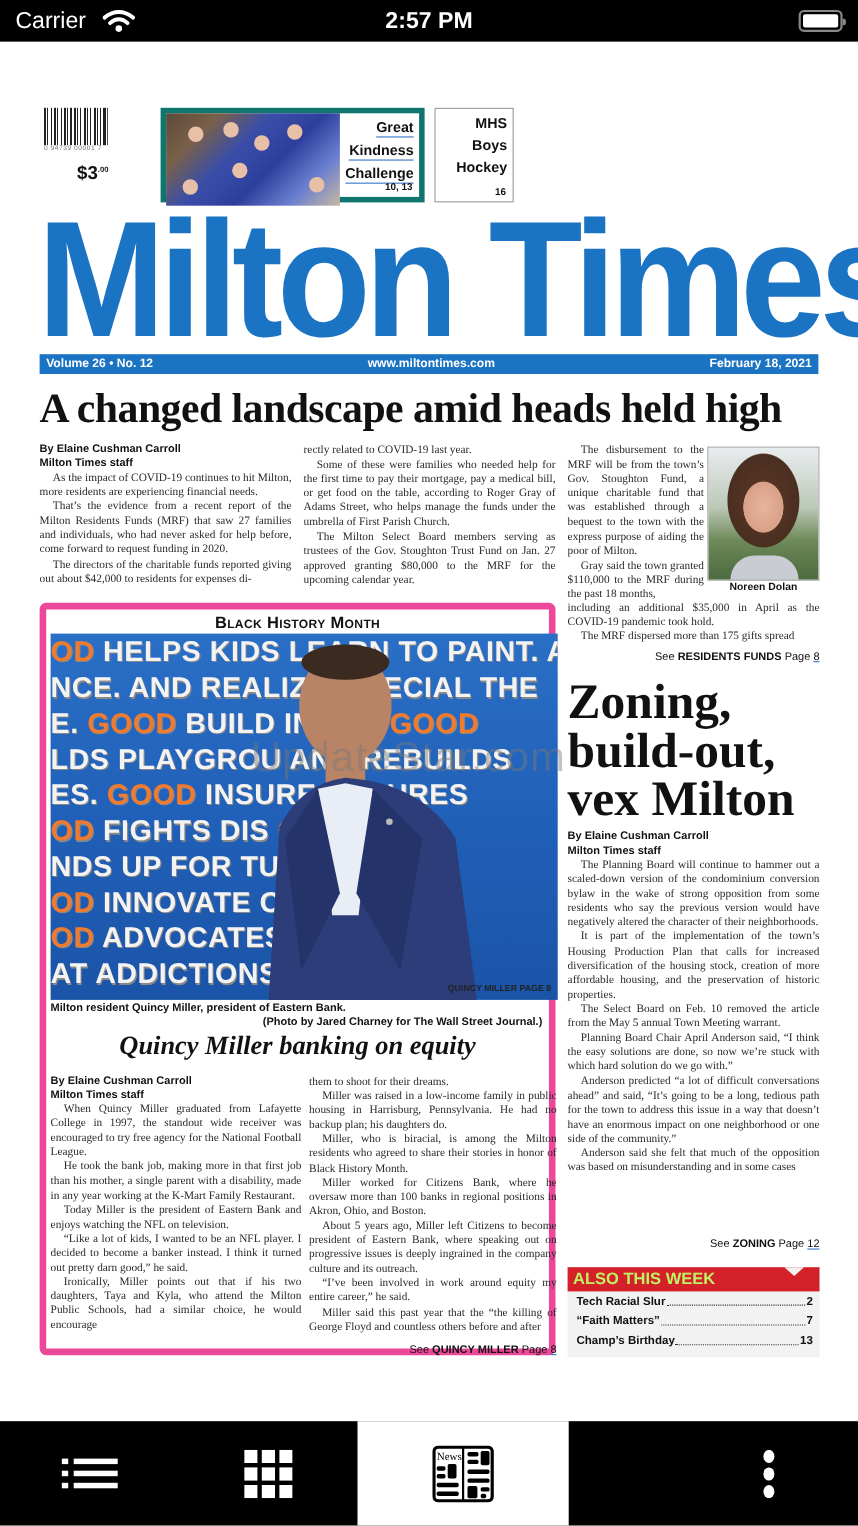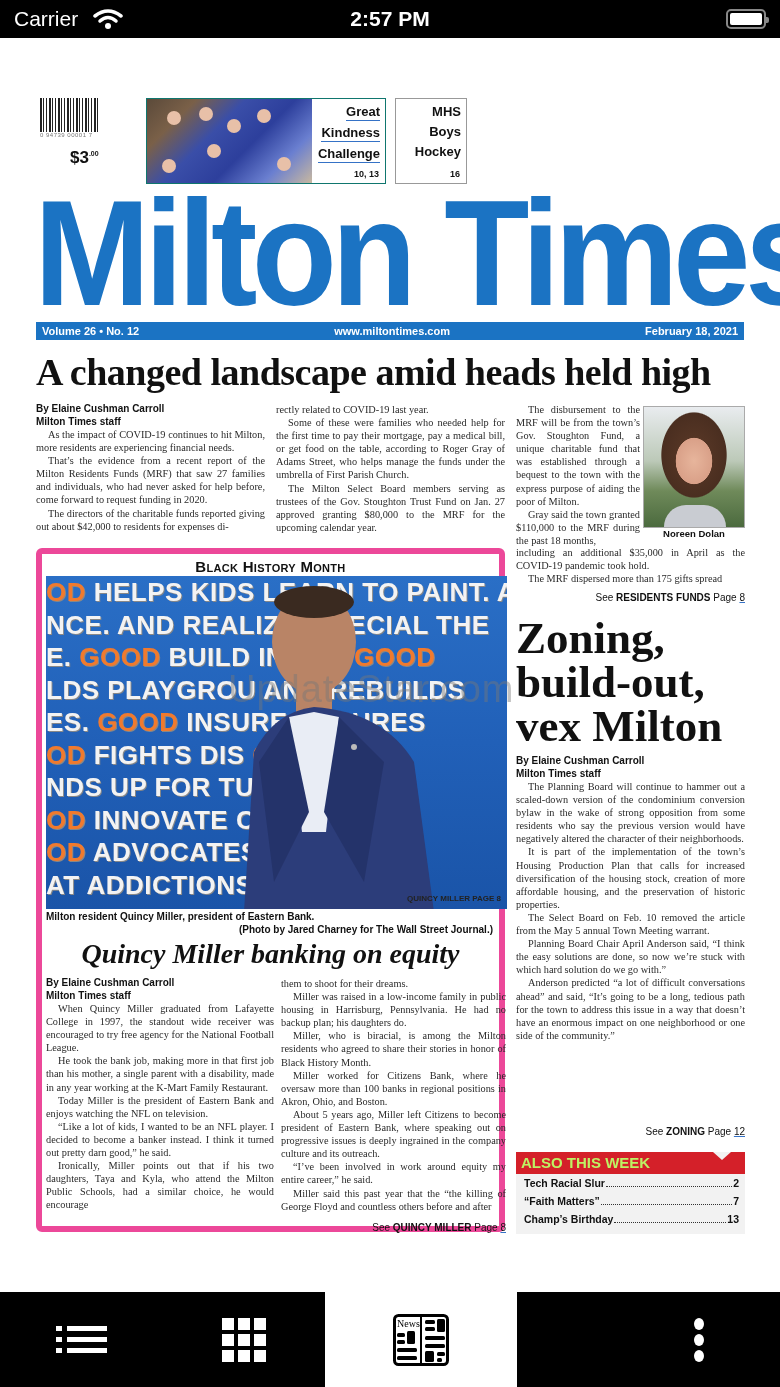--- a/index.html
+++ b/index.html
@@ -17,21 +17,21 @@
   .page { position: absolute; left: 0; top: 38px; width: 780px; height: 1254px; background: #fff; }
 
   
   .barcode { position: absolute; left: 40px; top: 60px; width: 60px; height: 50px; }
   .barcode .bars { width: 58px; height: 34px;
     background: repeating-linear-gradient(90deg, #222 0 2px, #fff 2px 3px, #222 3px 4px, #fff 4px 6px, #222 6px 7px, #fff 7px 9px); }
   .barcode .digits { font-size: 6px; color: #777; letter-spacing: 0.5px; }
   .price { position: absolute; left: 70px; top: 110px; font-size: 17px; font-weight: bold; font-family: "Liberation Sans", sans-serif; }
   .price sup { font-size: 7px; }
 
-  .teaser1 { position: absolute; left: 146px; top: 60px; width: 240px; height: 86px; border: 1px solid #0f766e; display: flex; }
+  .teaser1 { position: absolute; left: 146px; top: 60px; width: 240px; height: 86px; border: 5px solid #0f766e; display: flex; }
   .teaser1 .photo { width: 165px; height: 84px;
     background: linear-gradient(135deg, #5b4a3a 0%, #7a6048 20%, #3a4ea8 40%, #2d3f9c 60%, #6a7fd0 80%, #c8b8a0 100%); position: relative; }
   .teaser1 .photo .kid { position: absolute; width: 14px; height: 14px; border-radius: 50%; background: #e8c0a8; }
   .teaser1 .txt { flex: 1; text-align: right; padding: 3px 5px; font-weight: bold; font-size: 13px; line-height: 20px; font-family: "Liberation Sans", sans-serif; }
   .teaser1 .txt .l { border-bottom: 1.5px solid #3572c6; display: inline-block; line-height: 17px; margin-bottom: 2px; }
   .teaser1 .pg { position: absolute; right: 6px; bottom: 4px; font-size: 9px; font-weight: bold; }
 
   .teaser2 { position: absolute; left: 395px; top: 60px; width: 72px; height: 86px; border: 1px solid #999; text-align: right; padding: 3px 5px; font-weight: bold; font-size: 13px; line-height: 20px; }
   .teaser2 .pg { position: absolute; right: 6px; bottom: 4px; font-size: 9px; font-weight: bold; line-height: 10px; }
 
@@ -57,21 +57,21 @@
   .bhm { position: absolute; left: 36px; top: 510px; width: 469px; height: 684px; border: 6px solid #ec4899; border-radius: 6px; background: #fff; }
   .bhm .kicker { position: absolute; left: 0; top: 4px; width: 100%; text-align: center; font-size: 15px; font-weight: bold; letter-spacing: 0.3px; font-variant: small-caps; }
   .bhm .photo { position: absolute; left: 4px; top: 22px; width: 461px; height: 333px; overflow: hidden;
     background: linear-gradient(180deg, #2a6fc6 0%, #2160b8 50%, #1a54a8 100%); }
   .bhm .photo .wall { position: absolute; left: 0; top: 0; width: 100%; font-family: "Liberation Sans", sans-serif; font-weight: bold; font-size: 26px; line-height: 32.5px; color: #f3f3f3; white-space: nowrap; letter-spacing: 0.5px; text-shadow: 1px 1px 0 #888; }
   .bhm .photo .wall .o { color: #f07a2e; }
   .bhm .photo .man { position: absolute; left: 188px; top: 6px; width: 200px; height: 330px; }
   .bhm .photo .credit { position: absolute; right: 6px; bottom: 6px; font-size: 8px; color: #222; font-weight: bold; }
   .bhm .cap1 { position: absolute; left: 4px; top: 357px; font-size: 10px; font-weight: bold; }
   .bhm .cap2 { position: absolute; right: 6px; top: 370px; font-size: 10px; font-weight: bold; }
-  .bhm .sub { position: absolute; left: 0; top: 384px; width: 100%; text-align: center; font-family: "Liberation Serif", serif; font-style: italic; font-weight: bold; font-size: 28px; }
+  .bhm .sub { position: absolute; left: 0; top: 384px; width: 100%; text-align: center; font-family: "Liberation Serif", serif; font-style: italic; font-weight: bold; font-size: 24px; }
 
   .watermark { position: absolute; left: 228px; top: 630px; font-family: "Liberation Sans", sans-serif; font-size: 38px; color: rgba(120,120,120,0.45); pointer-events: none; letter-spacing: 1px; }
 
   .zoning { position: absolute; left: 516px; top: 578px; width: 230px; font-family: "Liberation Serif", serif; font-weight: bold; font-size: 45px; line-height: 44px; }
 
   .atw { position: absolute; left: 516px; top: 1114px; width: 229px; height: 82px; background: #f2f2f2; }
   .atw .hdr { height: 22px; background: #d42029; color: #bef264; font-weight: bold; font-size: 15px; line-height: 22px; padding-left: 5px; position: relative; }
   .atw .hdr .notch { position: absolute; right: 14px; top: 0; width: 0; height: 0; border-left: 9px solid transparent; border-right: 9px solid transparent; border-top: 8px solid #f2f2f2; }
   .atw .row { display: flex; font-size: 10.5px; font-weight: bold; line-height: 18px; padding: 0 6px 0 8px; }
   .atw .row .dots { flex: 1; border-bottom: 1.5px dotted #333; margin: 0 1px 5px 1px; }
@@ -236,20 +236,21 @@
     <div>vex Milton</div>
   </div>
   <div class="col" style="left:516px;top:716px;width:229px;">
     <div class="byline">By Elaine Cushman Carroll</div>
     <div class="byline">Milton Times staff</div>
     <p>The Planning Board will continue to hammer out a scaled-down version of the condominium conversion bylaw in the wake of strong opposition from some residents who say the previous version would have negatively altered the character of their neighborhoods.</p>
     <p>It is part of the implementation of the town’s Housing Production Plan that calls for increased diversification of the housing stock, creation of more affordable housing, and the preservation of historic properties.</p>
     <p>The Select Board on Feb. 10 removed the article from the May 5 annual Town Meeting warrant.</p>
     <p>Planning Board Chair April Anderson said, “I think the easy solutions are done, so now we’re stuck with which hard solution do we go with.”</p>
     <p>Anderson predicted “a lot of difficult conversations ahead” and said, “It’s going to be a long, tedious path for the town to address this issue in a way that doesn’t have an enormous impact on one neighborhood or one side of the community.”</p>
+    <p>Anderson said she felt that much of the opposition was based on misunderstanding and in some cases</p>
   </div>
   <div class="see" style="position:absolute;left:516px;top:1088px;width:229px;">
     <span>See</span>
     <b>ZONING</b>
     <span>Page</span>
     <a>12</a>
   </div>
 
   <div class="atw">
     <div class="hdr"><span>ALSO THIS WEEK</span><span class="notch"></span></div>

